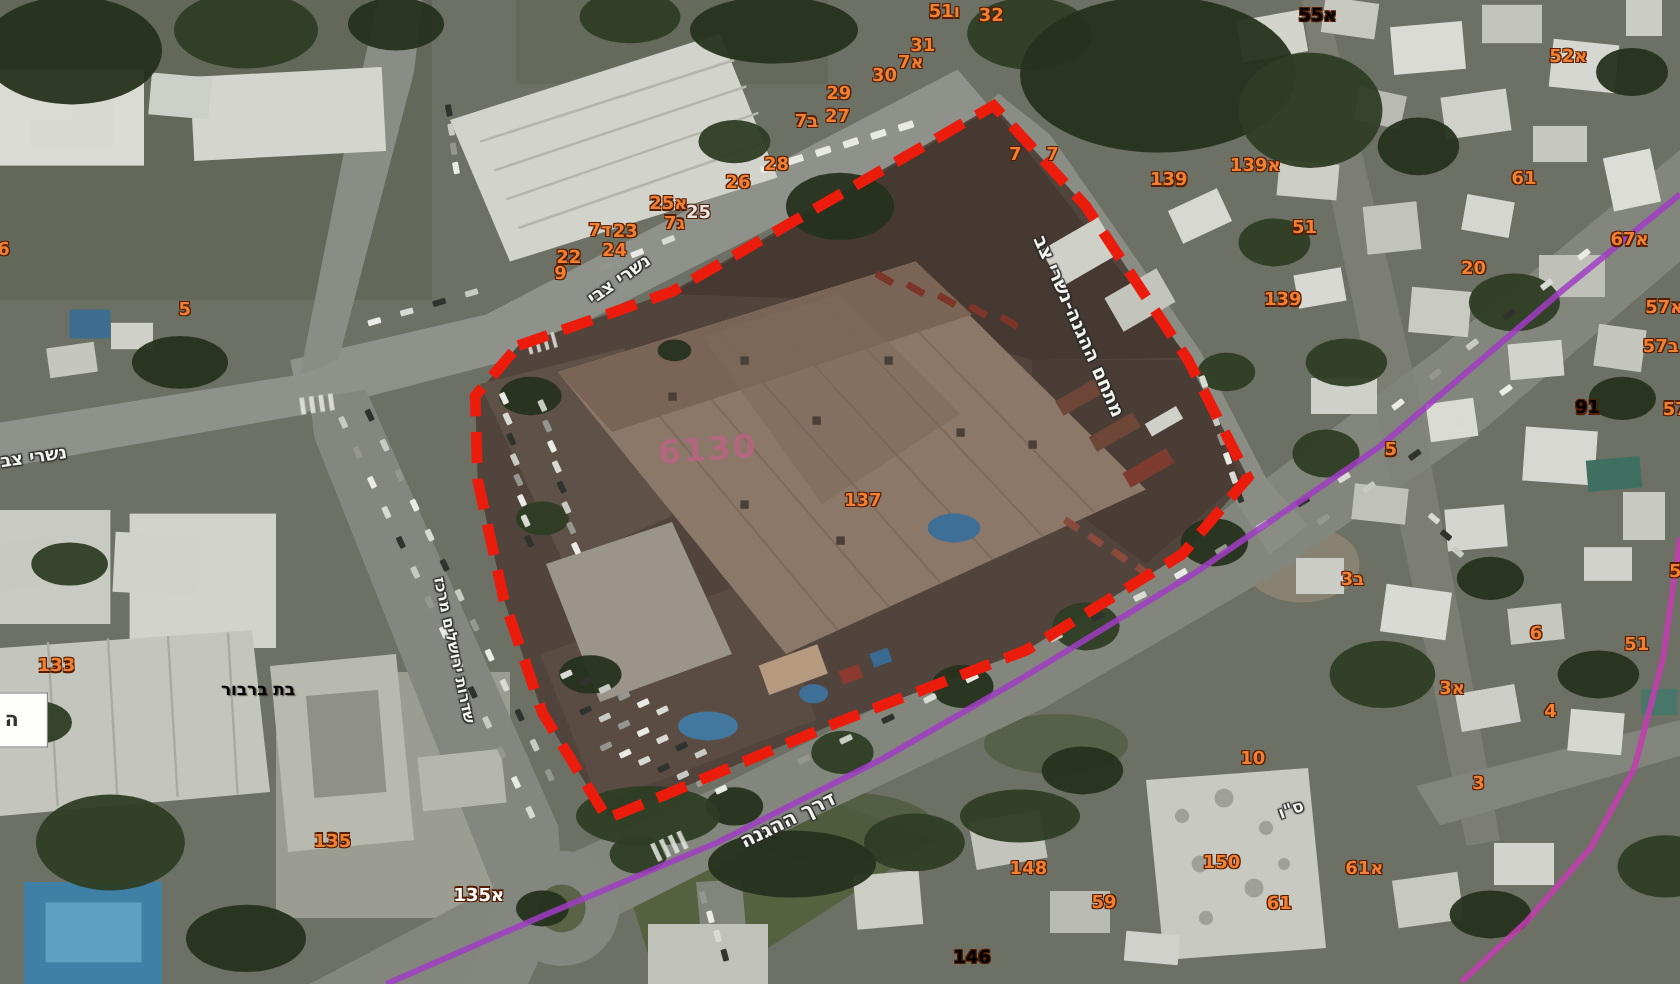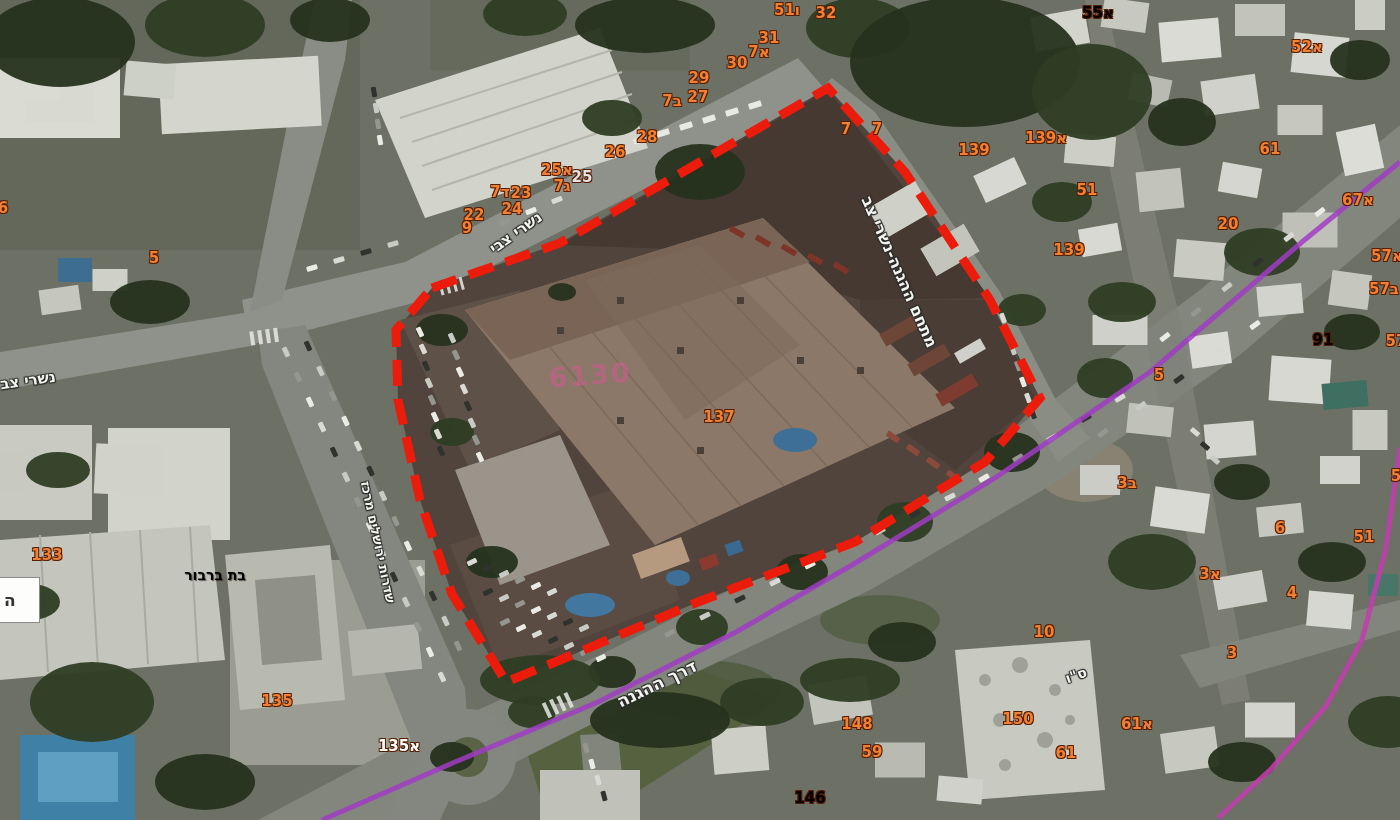--- a/index.html
+++ b/index.html
@@ -432,21 +432,21 @@
       <div class="plabel" style="left: 1280px; top: 528px; color: rgb(240, 129, 52);">6</div>
       <div class="plabel" style="left: 1364px; top: 537px; color: rgb(240, 129, 52);">51</div>
       <div class="plabel" style="left: 1210px; top: 574px; color: rgb(240, 129, 52);">3א</div>
       <div class="plabel" style="left: 1292px; top: 593px; color: rgb(240, 129, 52);">4</div>
       <div class="plabel" style="left: 1232px; top: 653px; color: rgb(240, 129, 52);">3</div>
       <div class="plabel" style="left: 1044px; top: 632px; color: rgb(240, 129, 52); text-align: center;">10</div>
       <div class="plabel" style="left: 1018px; top: 719px; color: rgb(240, 129, 52);">150</div>
       <div class="plabel" style="left: 1137px; top: 724px; color: rgb(240, 129, 52);">61א</div>
       <div class="plabel" style="left: 1066px; top: 753px; color: rgb(240, 129, 52);">61</div>
       <div class="plabel" style="left: 857px; top: 724px; color: rgb(240, 129, 52);">148</div>
-      <div class="plabel" style="left: 872px; top: 752px; color: rgb(240, 129, 52);">59</div>
+      <div class="plabel" style="left: 920px; top: 752px; color: rgb(240, 129, 52);">59</div>
       <div class="plabel" style="left: 810px; top: 798px; color: #000000;">146</div>
       <div class="plabel" style="left: 47px; top: 555px; color: rgb(240, 129, 52);">133</div>
       <div class="plabel" style="left: 277px; top: 701px; color: rgb(240, 129, 52);">135</div>
       <div class="plabel" style="left: 399px; top: 746px; color: #ffffff;">135א</div>
       <div class="plabel" style="left: 154px; top: 258px; color: rgb(240, 129, 52);">5</div>
       <div class="plabel" style="left: 3px; top: 208px; color: rgb(240, 129, 52);">6</div>
       <div class="plabel" style="left: 719px; top: 417px; color: rgb(240, 129, 52);">137</div>
       <div class="wlabel" style="left: 28px; top: 381px; font-size: 15px; color: rgb(244, 244, 239); transform: translate(-50%, -50%) rotate(-8deg);">נשרי צב</div>
       <div class="wlabel" style="left: 516px; top: 233px; font-size: 15px; color: rgb(244, 244, 239); transform: translate(-50%, -50%) rotate(-35deg);">נשרי צבי</div>
       <div class="wlabel" style="left: 899px; top: 272px; font-size: 16px; color: rgb(244, 244, 239); transform: translate(-50%, -50%) rotate(66deg);">מתחם ההגנה-נשרי צב</div>

